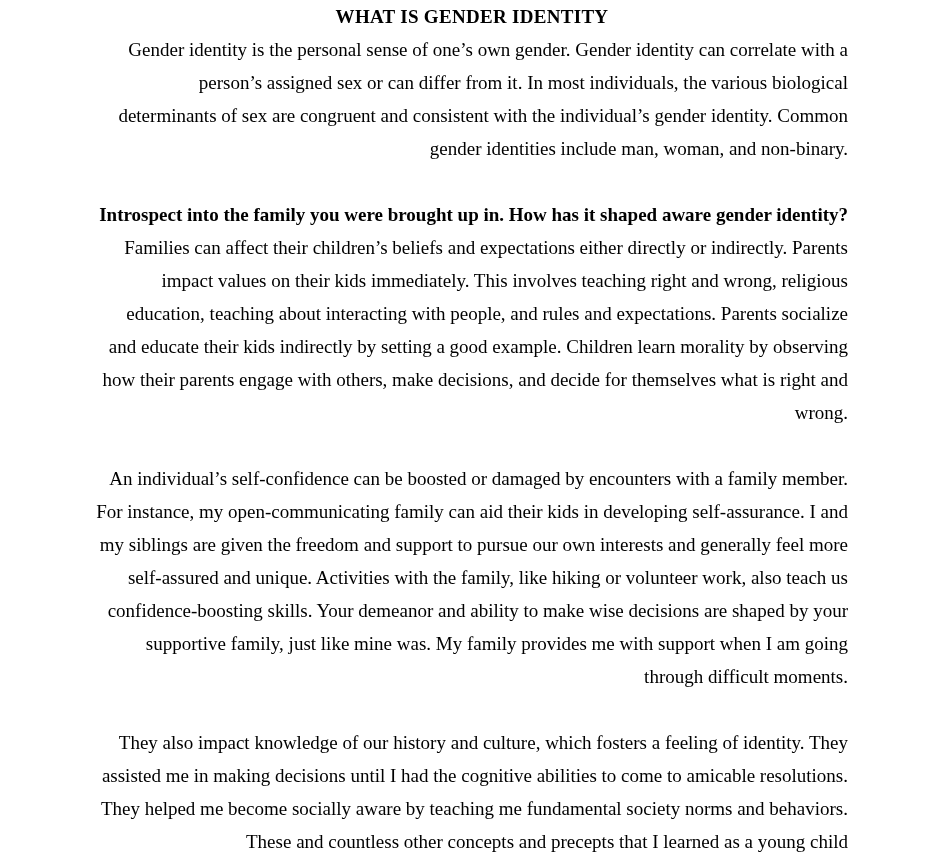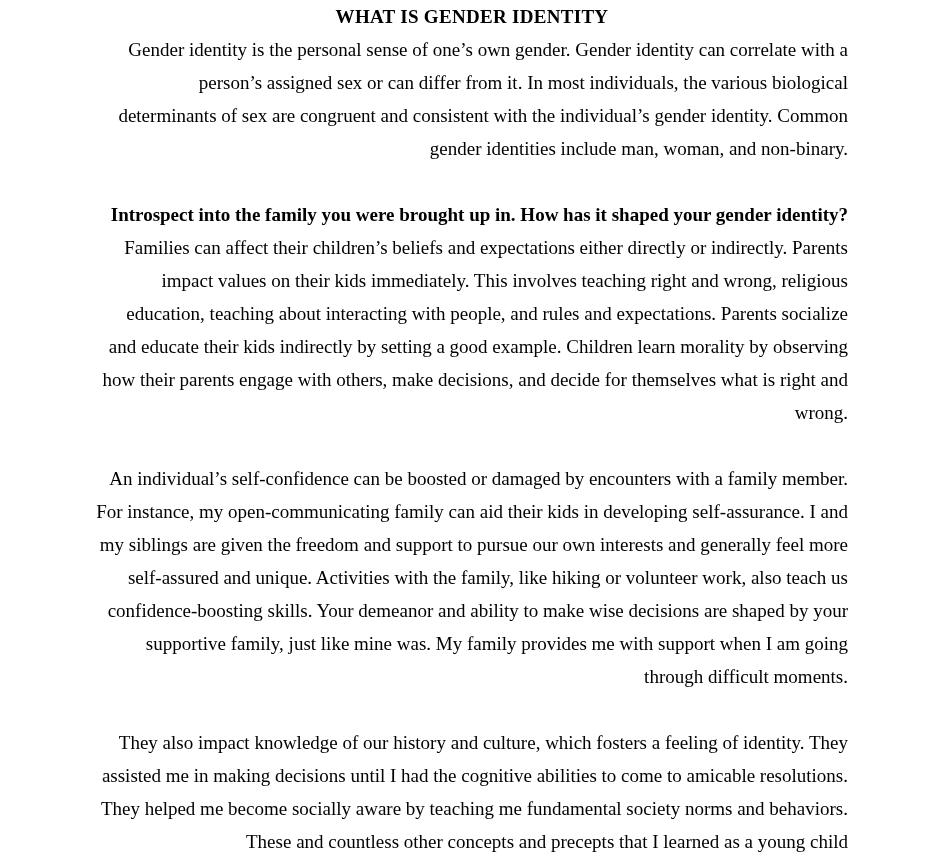--- a/index.html
+++ b/index.html
@@ -46,21 +46,21 @@
 </style>
 </head>
 <body>
 
 <div class="page">
   <div class="content">
     <h1 class="doc-title">WHAT IS GENDER IDENTITY</h1>
 
     <p class="para no-gap">Gender identity is the personal sense of one’s own gender. Gender identity can correlate with a person’s assigned sex or can differ from it. In most individuals, the various biological determinants of sex are congruent and consistent with the individual’s gender identity. Common gender identities include man, woman, and non-binary.</p>
 
-    <p class="para section-heading">Introspect into the family you were brought up in. How has it shaped your gender identity?</p>
+    <p class="para section-heading">Introspect into the family you were brought up in. How has it shaped aware gender identity?</p>
 
     <p class="para no-gap">Families can affect their children’s beliefs and expectations either directly or indirectly. Parents impact values on their kids immediately. This involves teaching right and wrong, religious education, teaching about interacting with people, and rules and expectations. Parents socialize and educate their kids indirectly by setting a good example. Children learn morality by observing how their parents engage with others, make decisions, and decide for themselves what is right and wrong.</p>
 
     <p class="para">An individual’s self-confidence can be boosted or damaged by encounters with a family member. For instance, my open-communicating family can aid their kids in developing self-assurance. I and my siblings are given the freedom and support to pursue our own interests and generally feel more self-assured and unique. Activities with the family, like hiking or volunteer work, also teach us confidence-boosting skills. Your demeanor and ability to make wise decisions are shaped by your supportive family, just like mine was. My family provides me with support when I am going through difficult moments.</p>
 
     <p class="para">They also impact knowledge of our history and culture, which fosters a feeling of identity. They assisted me in making decisions until I had the cognitive abilities to come to amicable resolutions. They helped me become socially aware by teaching me fundamental society norms and behaviors. These and countless other concepts and precepts that I learned as a young child</p>
   </div>
 </div>
 
 </body></html>

